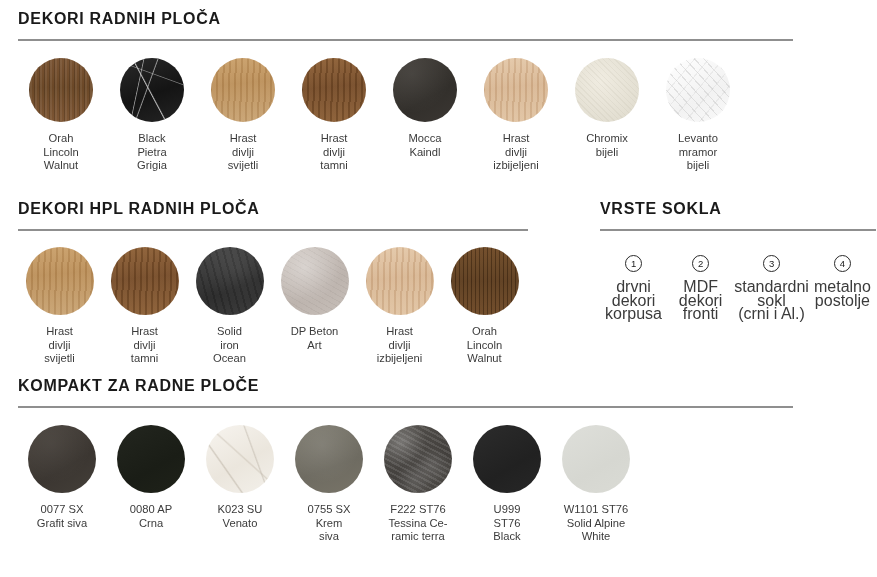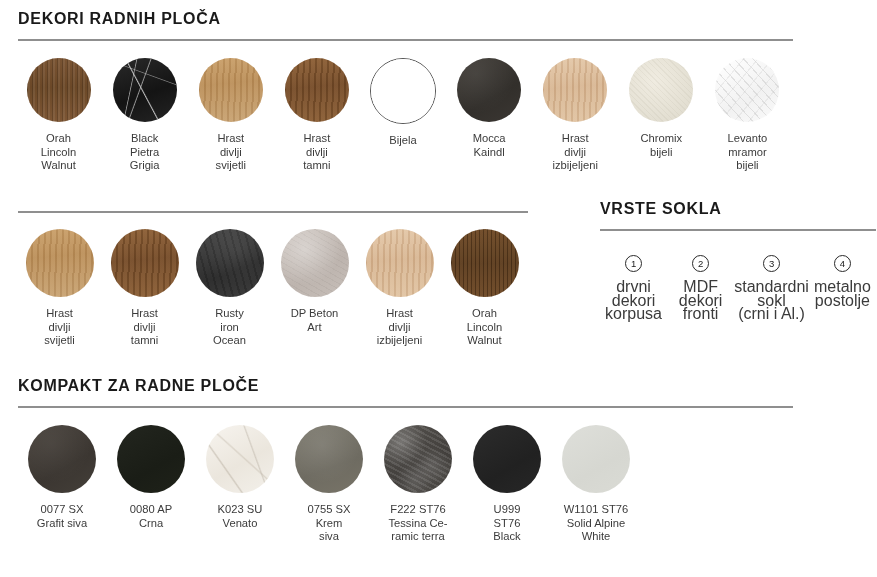--- a/index.html
+++ b/index.html
@@ -206,26 +206,20 @@
       </div>
       <div class="swatch">
         <div class="disc">
           <div class="tex tex-oak-dark"></div>
         </div>
         <div class="caption">Hrast
 divlji
 tamni</div>
       </div>
       <div class="swatch">
-        <div class="disc outline">
-          <div class="tex tex-white"></div>
-        </div>
-        <div class="caption">Bijela</div>
-      </div>
-      <div class="swatch">
         <div class="disc">
           <div class="tex tex-mocca"></div>
         </div>
         <div class="caption">Mocca
 Kaindl</div>
       </div>
       <div class="swatch">
         <div class="disc">
           <div class="tex tex-oak-bleached"></div>
         </div>
@@ -245,20 +239,21 @@
           <div class="tex tex-levanto"></div>
         </div>
         <div class="caption">Levanto
 mramor
 bijeli</div>
       </div>
     </div>
 </div>
 
 <div class="section" id="sec-hpl">
+  <div class="sec-title">DEKORI HPL RADNIH PLOČA</div>
   <div class="rule"></div>
   <div class="swatch-row" id="row-hpl">
       <div class="swatch">
         <div class="disc">
           <div class="tex tex-oak-light"></div>
         </div>
         <div class="caption">Hrast
 divlji
 svijetli</div>
       </div>
@@ -267,21 +262,21 @@
           <div class="tex tex-oak-dark"></div>
         </div>
         <div class="caption">Hrast
 divlji
 tamni</div>
       </div>
       <div class="swatch">
         <div class="disc">
           <div class="tex tex-rusty"></div>
         </div>
-        <div class="caption">Rusty
+        <div class="caption">Solid
 iron
 Ocean</div>
       </div>
       <div class="swatch">
         <div class="disc">
           <div class="tex tex-beton"></div>
         </div>
         <div class="caption">DP Beton
 Art</div>
       </div>

